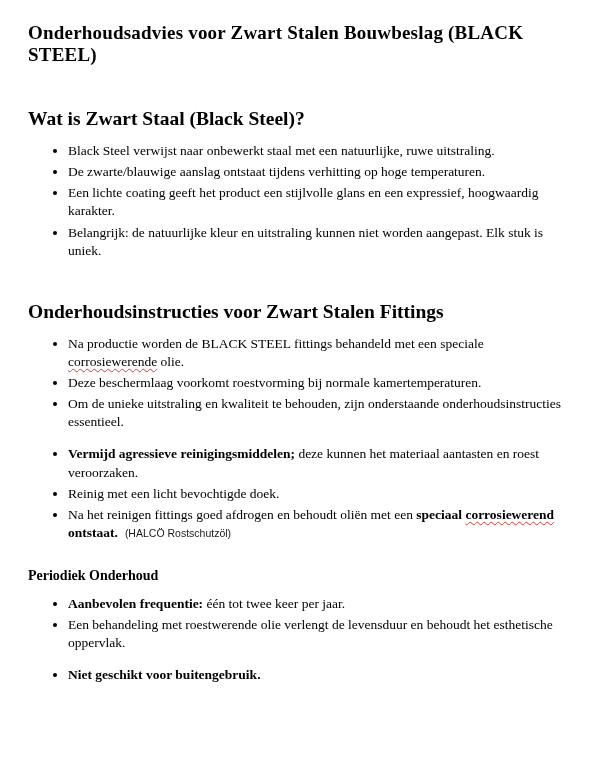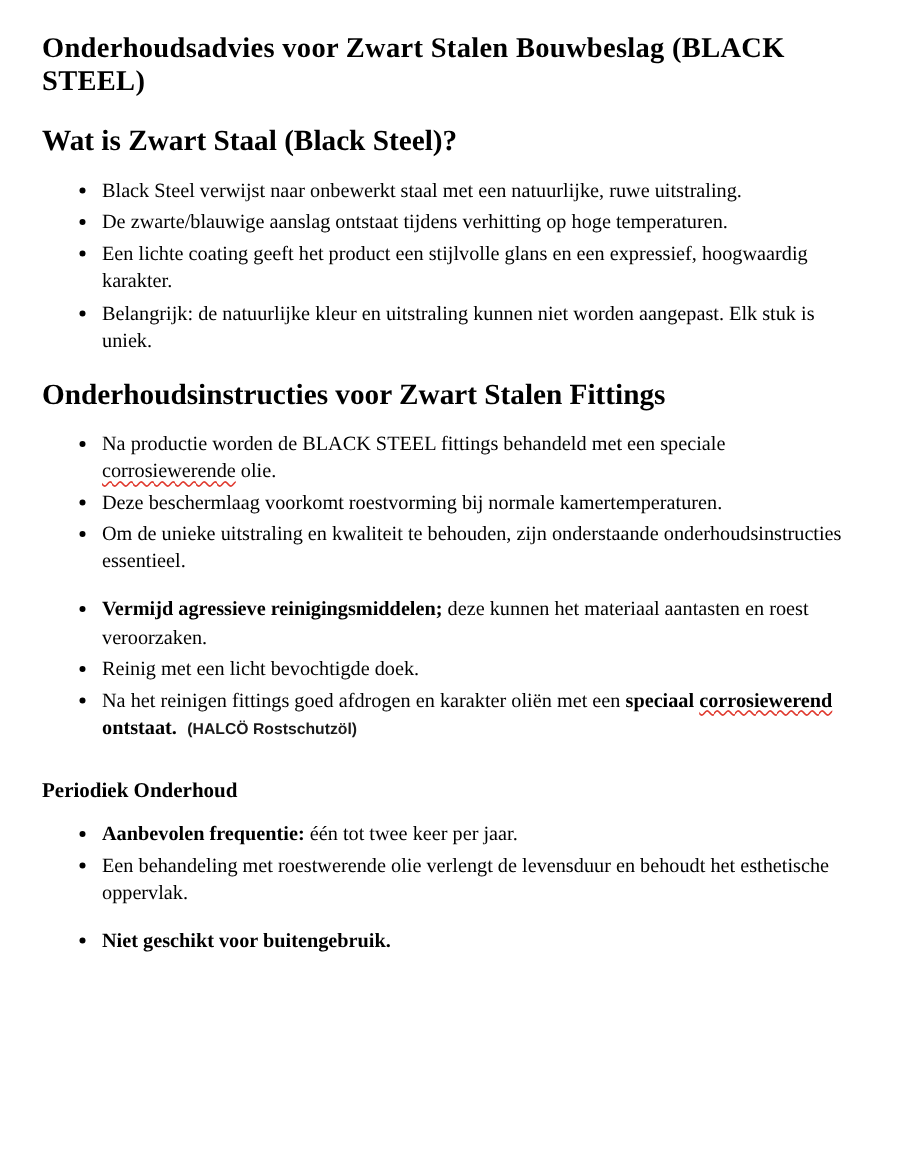--- a/index.html
+++ b/index.html
@@ -19,21 +19,21 @@
   h1.doc-title {
     font-size: 19px;
     line-height: 1.18;
     margin: 0 0 10px 0;
     font-weight: bold;
     letter-spacing: 0.2px;
   }
   h2.sec {
     font-size: 19.5px;
     font-weight: bold;
-    margin: 16px 0 12px 0;
+    margin: 40px 0 12px 0;
     line-height: 1.2;
   }
   h3.sec {
     font-size: 14px;
     font-weight: bold;
     margin: 26px 0 10px 0;
     line-height: 1.2;
   }
   ul.bullets {
     margin: 10px 0 14px 0;
@@ -49,21 +49,20 @@
     text-decoration: underline wavy #e03a2f;
     text-decoration-skip-ink: none;
     text-underline-offset: 2px;
     text-decoration-thickness: 1px;
   }
   .small-note {
     font-family: "Liberation Sans", sans-serif;
     font-size: 10.5px;
     margin-left: 7px;
     color: #1a1a1a;
-    font-weight: bold;
   }
   strong { font-weight: bold; }
 </style>
 </head>
 <body>
 
 <div class="page">
   <h1 class="doc-title">Onderhoudsadvies voor Zwart Stalen Bouwbeslag (BLACK STEEL)</h1>
   <div>
       <h2 class="sec">Wat is Zwart Staal (Black Steel)?</h2>
@@ -75,21 +74,21 @@
       </ul>
       <h2 class="sec">Onderhoudsinstructies voor Zwart Stalen Fittings</h2>
       <ul class="bullets">
         <li><span>Na productie worden de BLACK STEEL fittings behandeld met een speciale </span><span class="spell">corrosiewerende</span><span> olie.</span></li>
         <li><span>Deze beschermlaag voorkomt roestvorming bij normale kamertemperaturen.</span></li>
         <li><span>Om de unieke uitstraling en kwaliteit te behouden, zijn onderstaande onderhoudsinstructies essentieel.</span></li>
       </ul>
       <ul class="bullets">
         <li><strong>Vermijd agressieve reinigingsmiddelen;</strong><span> deze kunnen het materiaal aantasten en roest veroorzaken.</span></li>
         <li><span>Reinig met een licht bevochtigde doek.</span></li>
-        <li><span>Na het reinigen fittings goed afdrogen en karakter oliën met een </span><strong>speciaal </strong><strong class="spell">corrosiewerend</strong><strong> ontstaat.</strong><span class="small-note">(HALCÖ Rostschutzöl)</span></li>
+        <li><span>Na het reinigen fittings goed afdrogen en behoudt oliën met een </span><strong>speciaal </strong><strong class="spell">corrosiewerend</strong><strong> ontstaat.</strong><span class="small-note">(HALCÖ Rostschutzöl)</span></li>
       </ul>
       <h3 class="sec">Periodiek Onderhoud</h3>
       <ul class="bullets">
         <li><strong>Aanbevolen frequentie:</strong><span> één tot twee keer per jaar.</span></li>
         <li><span>Een behandeling met roestwerende olie verlengt de levensduur en behoudt het esthetische oppervlak.</span></li>
       </ul>
       <ul class="bullets">
         <li><strong>Niet geschikt voor buitengebruik.</strong></li>
       </ul>
     </div>

